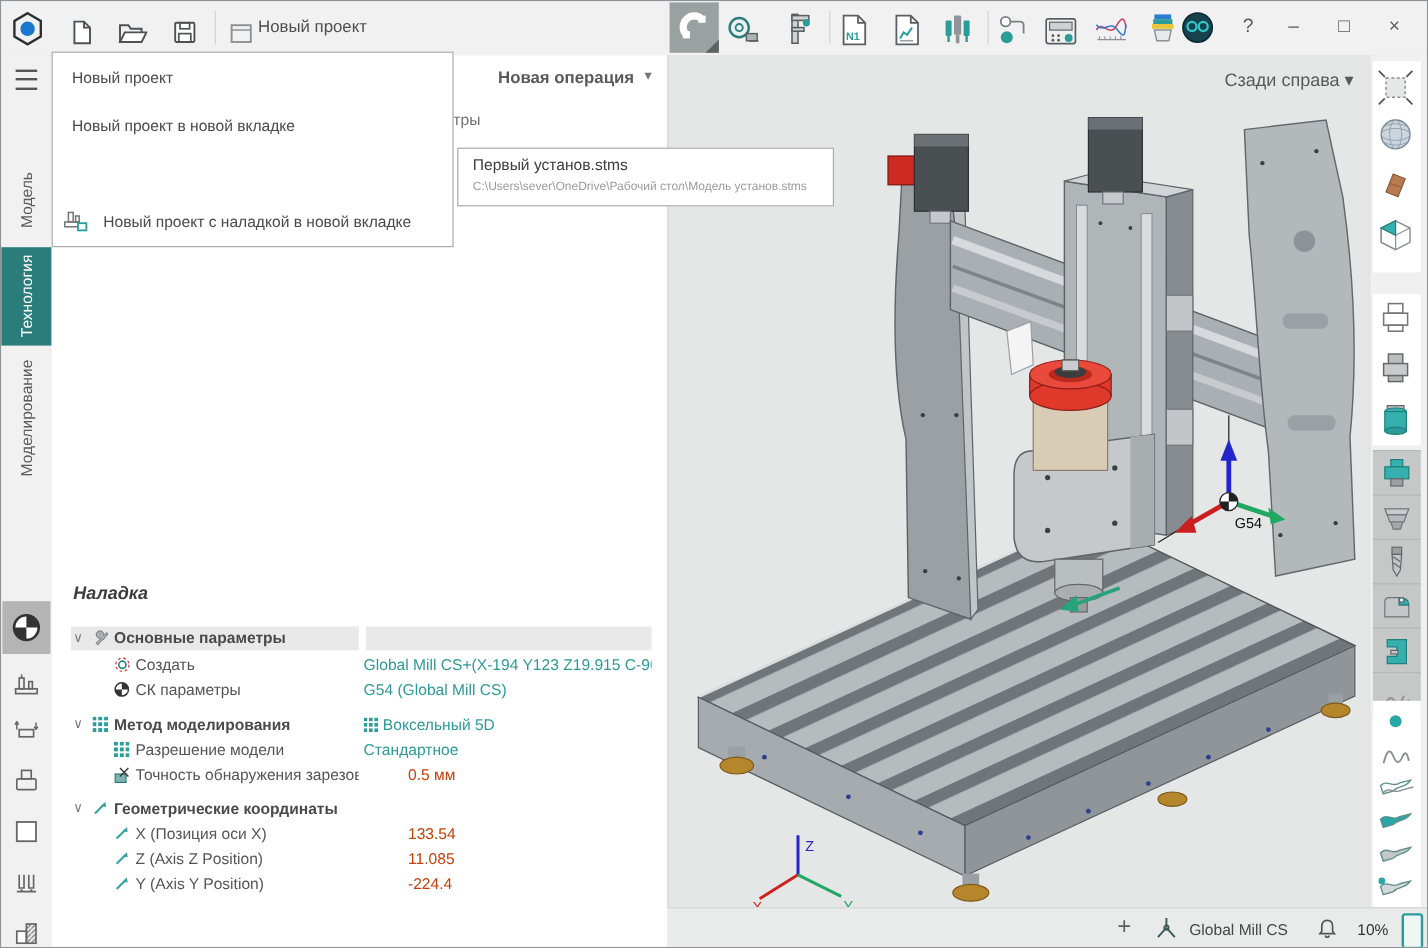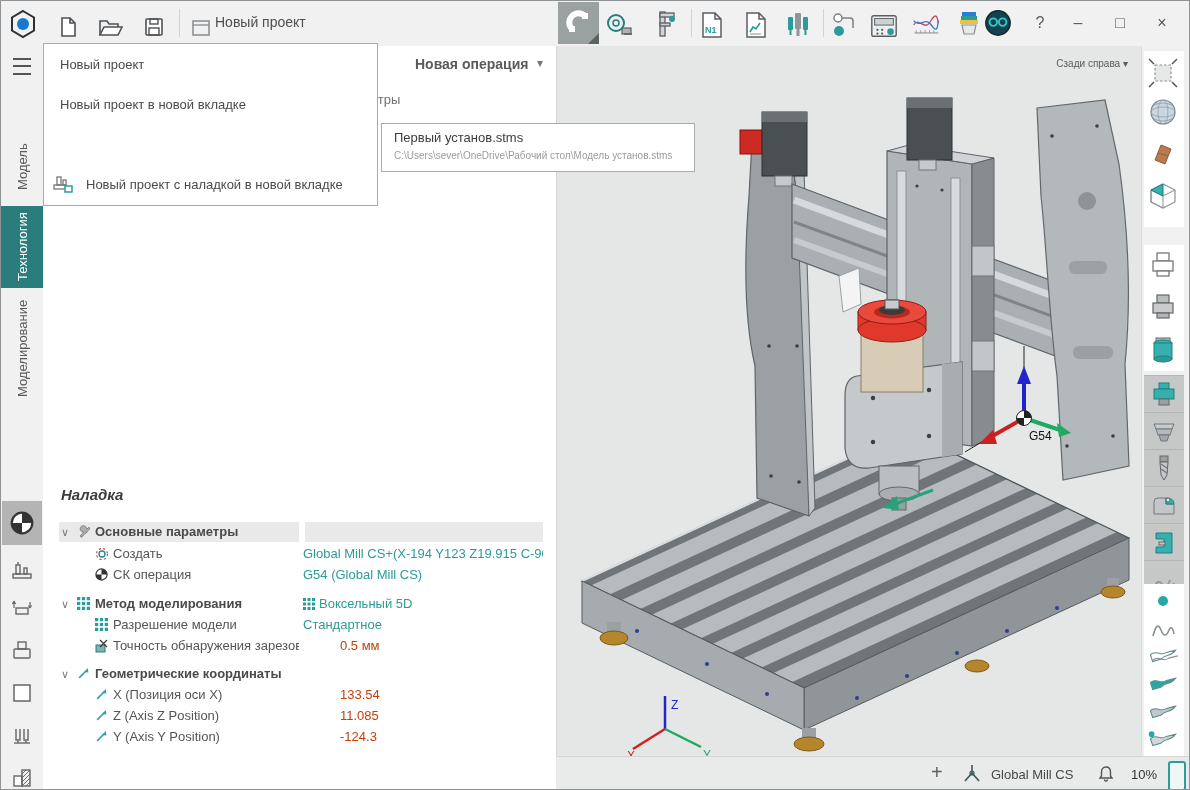--- a/index.html
+++ b/index.html
@@ -33,21 +33,21 @@
   .chev{position:absolute;left:18px;top:0;color:#7a7a7a;font-size:11px;}
   .picon{position:absolute;top:3px;width:14px;height:14px;}
   .plabel{position:absolute;top:0;white-space:nowrap;overflow:hidden;color:#555;}
   .plabel.bold{font-weight:bold;color:#4a4a4a;}
   .pvalue{position:absolute;left:260px;top:0;width:240px;white-space:nowrap;overflow:hidden;}
   .teal{color:#2e9a98;}
   .grayval{color:#c2410c;margin-left:37px;}
   .vicon{display:inline-block;width:12px;height:12px;vertical-align:-2px;margin-right:4px;}
   
   .viewport{position:absolute;left:555px;top:45px;width:585px;height:710px;background:#e5e7e7;overflow:hidden;border-left:1px solid #d6d6d6;}
-  .view-selector{position:absolute;right:14px;top:12px;font-size:10px;color:#5a5a5a;}
+  .view-selector{position:absolute;right:14px;top:12px;font-size:15px;color:#5a5a5a;}
   
   .right-rail{position:absolute;left:1140px;top:45px;width:50px;height:745px;background:#f0f0f0;border-left:1px solid #dedede;}
   .rstrip{position:absolute;left:2px;width:40px;background:#ffffff;}
   .rbtn{position:absolute;left:5px;width:32px;height:32px;}
   .rbtn-gray{position:absolute;left:2px;width:40px;height:37px;background:#c6c8c8;border-top:1px solid #b5b7b7;}
   .rbtn-gray svg{position:absolute;left:4px;top:3px;}
   
   .statusbar{position:absolute;left:555px;top:755px;width:635px;height:35px;background:#e9eaea;border-top:1px solid #d4d6d6;}
   .sb-plus{position:absolute;left:375px;top:4px;font-size:20px;color:#5f5f5f;}
   .sb-name{position:absolute;left:435px;top:10px;font-size:13px;color:#474747;}
@@ -326,21 +326,21 @@
       <span class="plabel" style="left:70px;width:186px">Создать</span>
       <span class="pvalue teal">Global Mill CS+(X-194 Y123 Z19.915 C-90</span>
     </div>
 
     <div class="prow" style="top:519px">
       <span class="picon" style="left:52px">
         <svg width="13" height="13">
             <use href="#sym-quad" width="13" height="13"></use>
           </svg>
       </span>
-      <span class="plabel" style="left:70px;width:186px">СК операция</span>
+      <span class="plabel" style="left:70px;width:186px">СК параметры</span>
       <span class="pvalue teal">G54 (Global Mill CS)</span>
     </div>
 
     <div class="prow" style="top:548px">
       <span class="chev">∨</span>
       <span class="picon" style="left:34px">
         <svg width="13" height="13">
             <use href="#sym-grid" width="13" height="13"></use>
           </svg>
       </span>
@@ -399,21 +399,21 @@
       <span class="plabel" style="left:70px;width:186px">Z (Axis Z Position)</span>
       <span class="pvalue grayval">11.085</span>
     </div>
     <div class="prow" style="top:681px">
       <span class="picon" style="left:52px">
           <svg width="13" height="13">
             <use href="#sym-diag" width="13" height="13"></use>
           </svg>
         </span>
       <span class="plabel" style="left:70px;width:186px">Y (Axis Y Position)</span>
-      <span class="pvalue grayval">-124.3</span>
+      <span class="pvalue grayval">-224.4</span>
     </div>
   </div>
 
   <div class="viewport">
     <div class="view-selector">
       <span>Сзади справа</span> <span>▾</span>
     </div>
 
     <svg width="585" height="710" viewBox="0 0 585 710" style="position:absolute;left:0;top:0">
       <defs>

